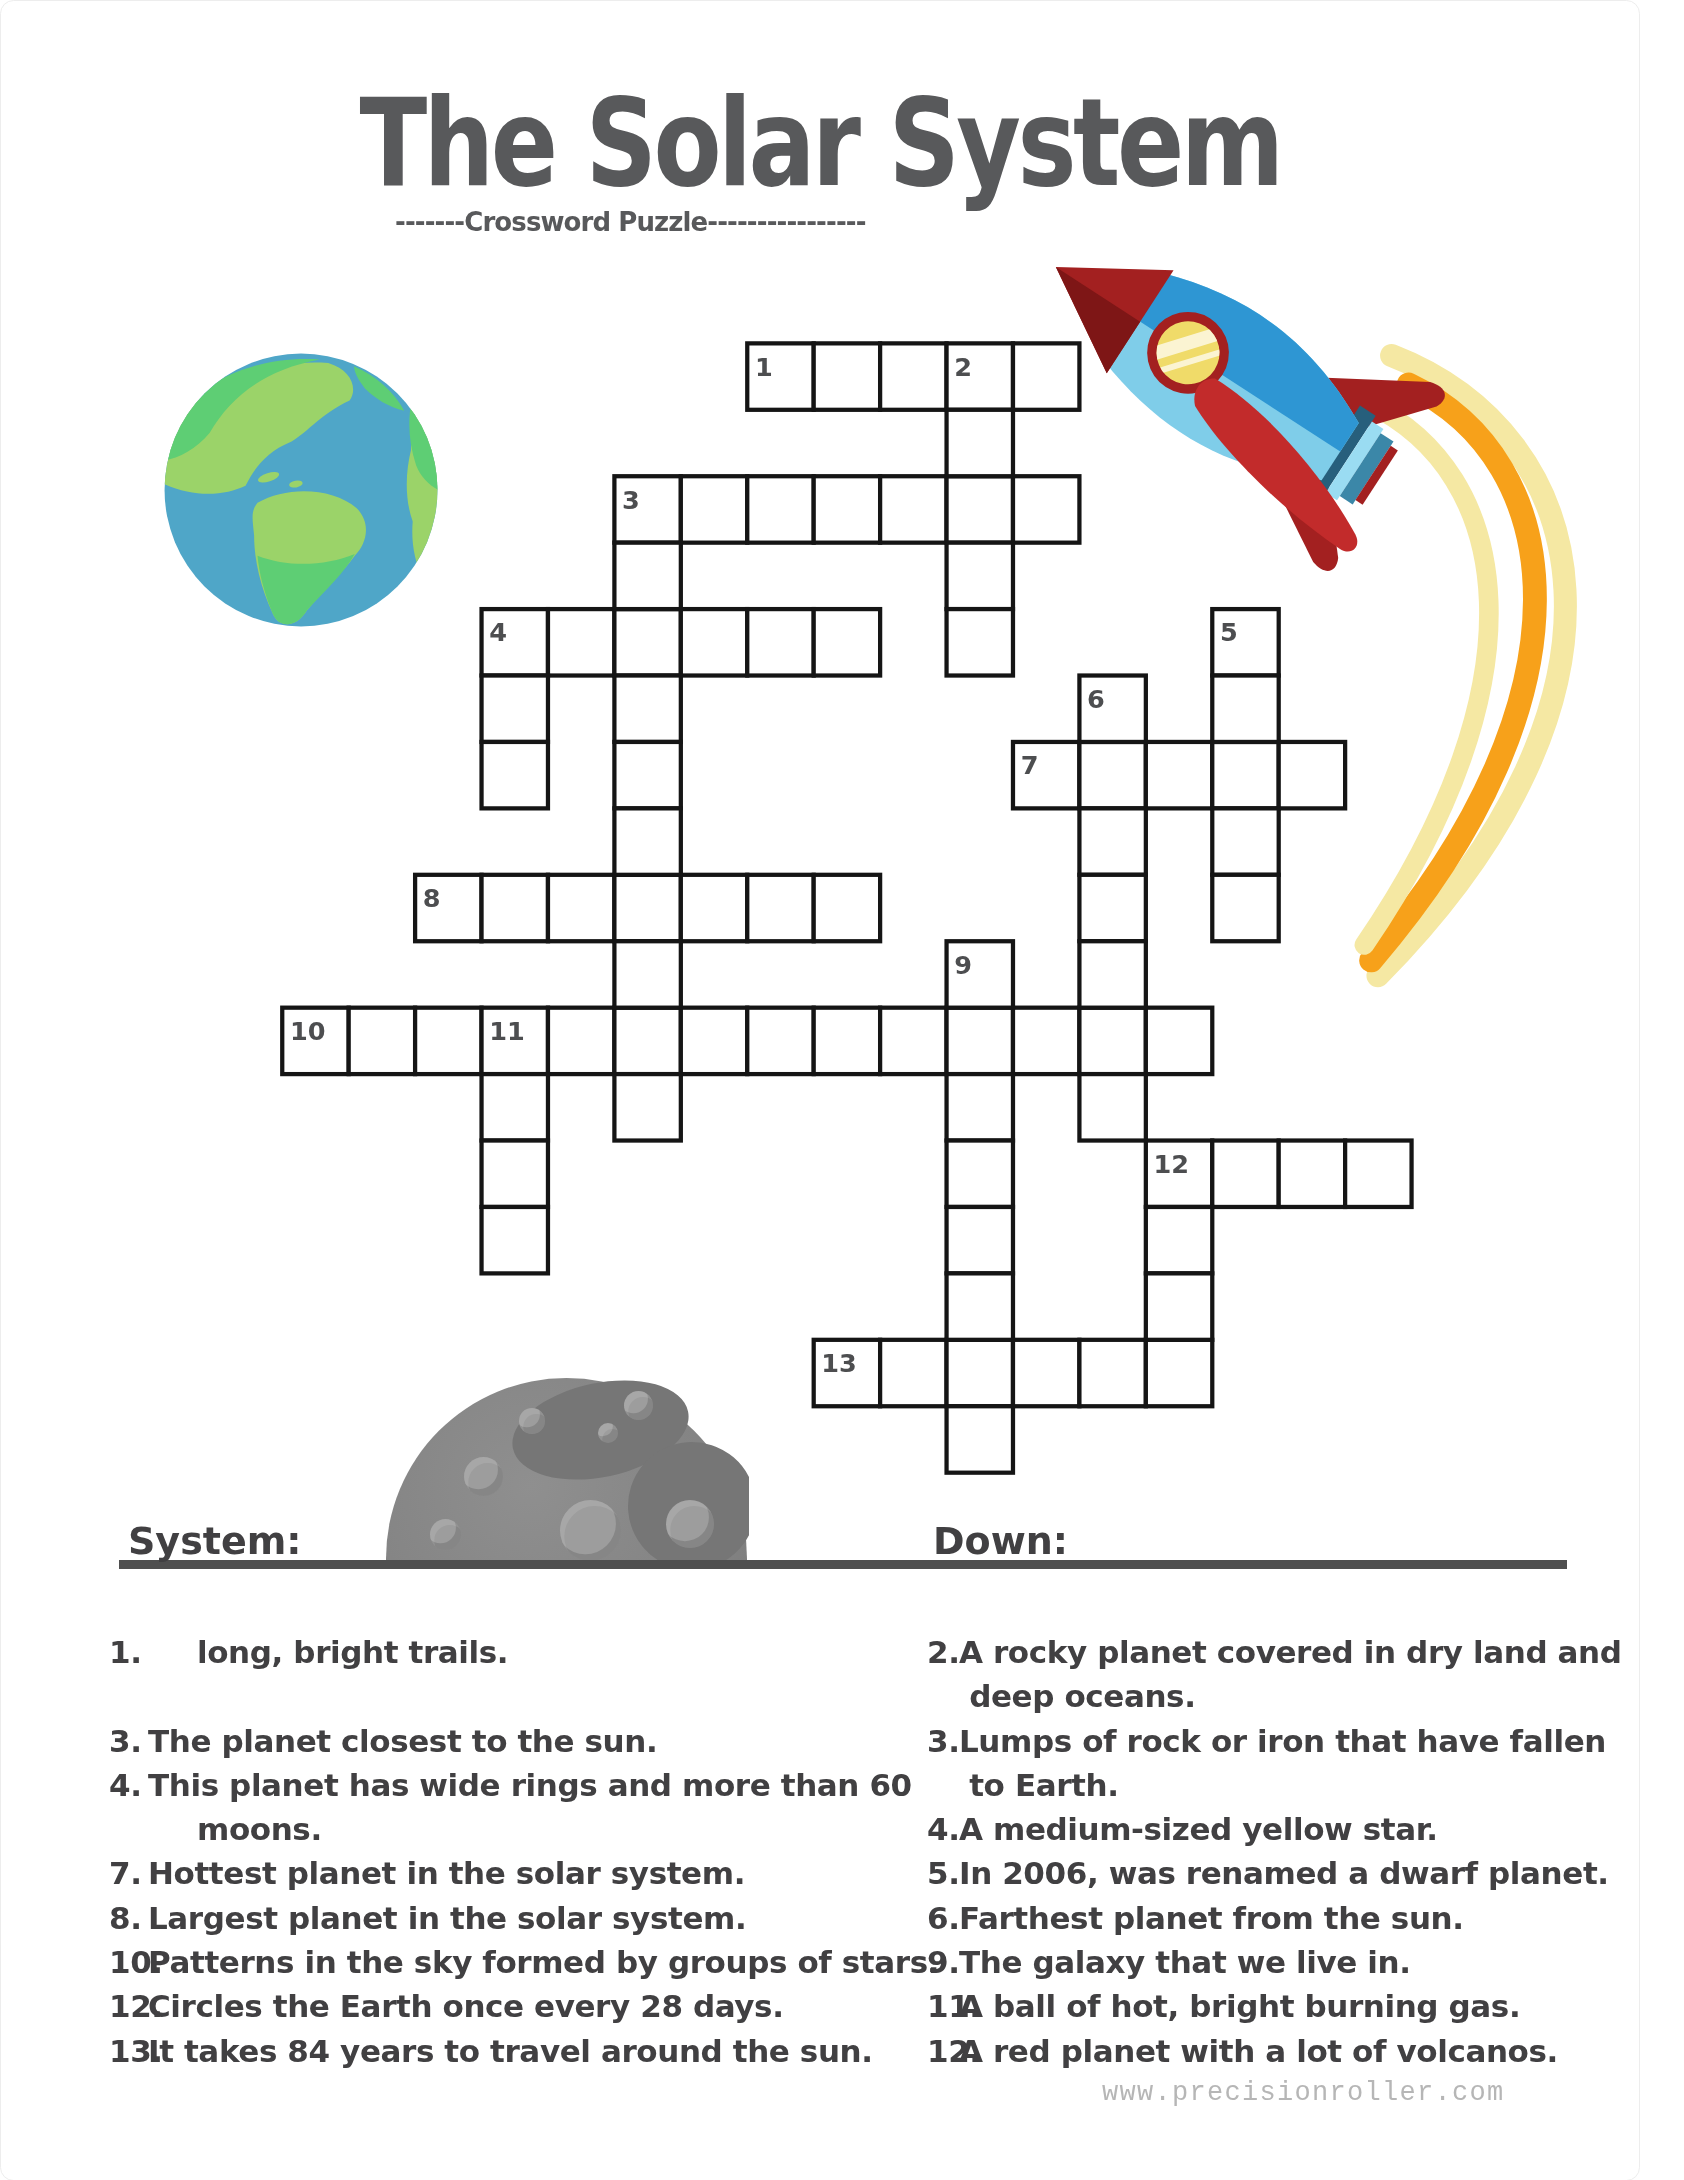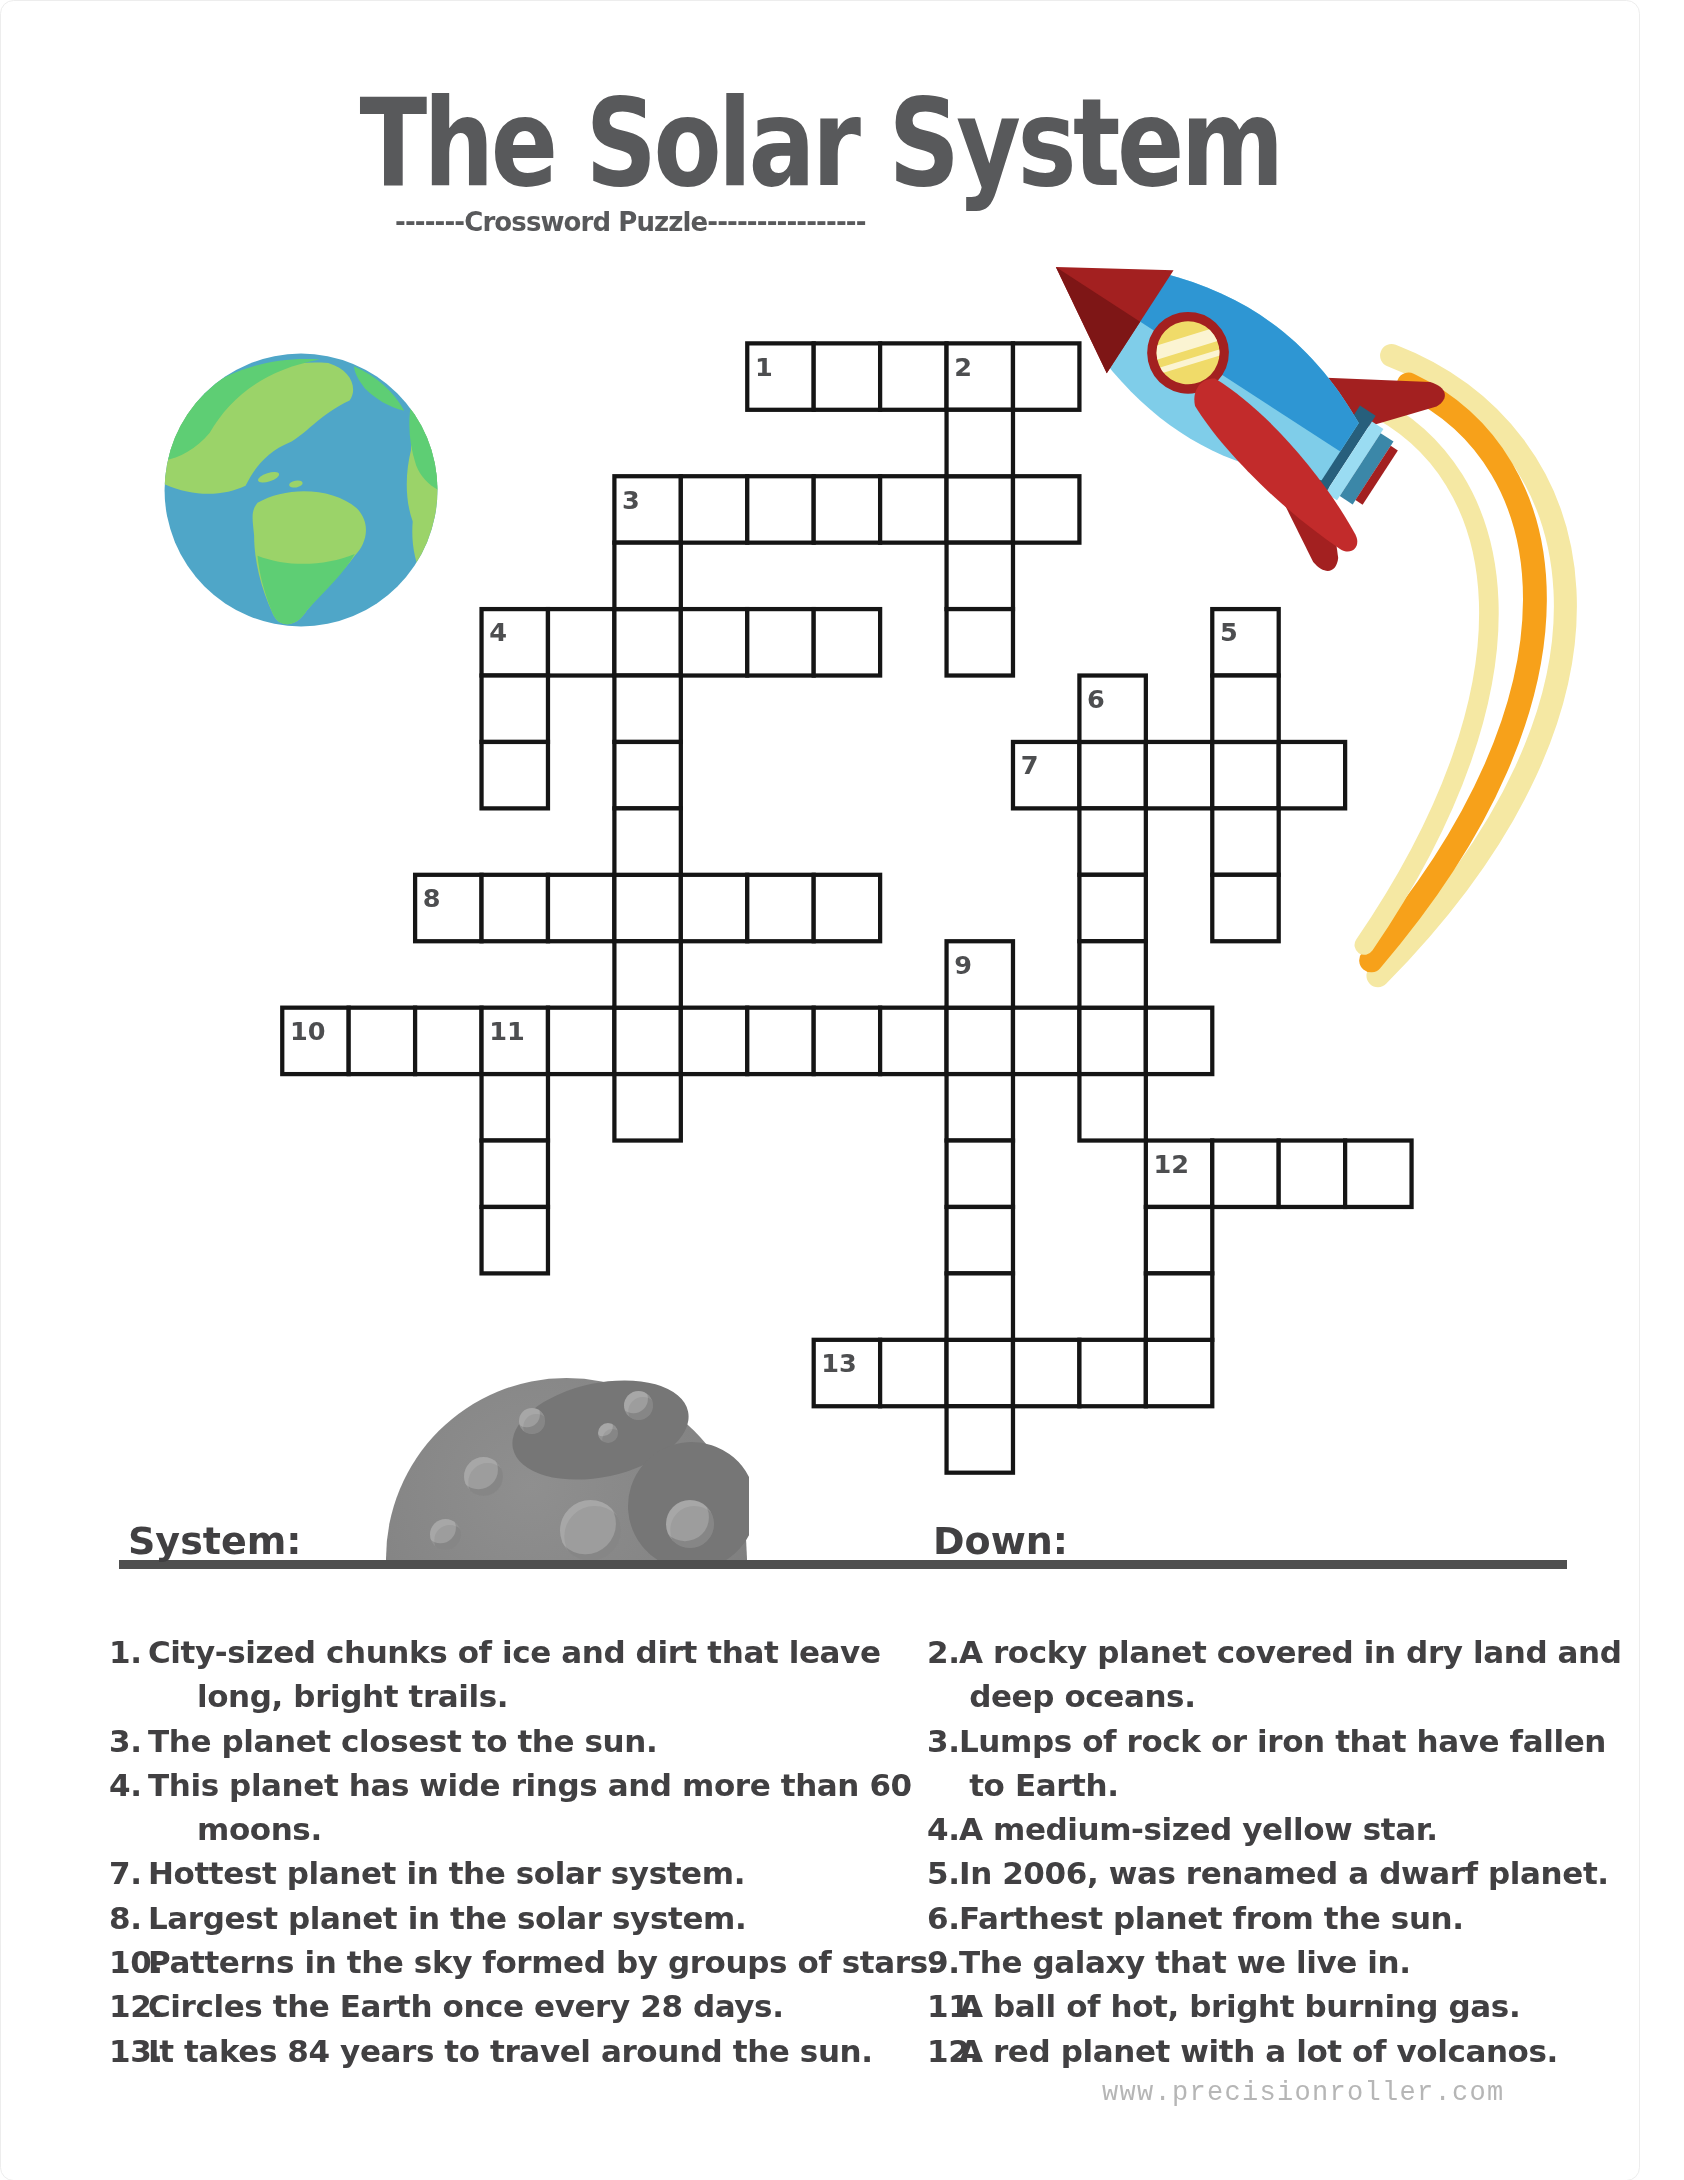--- a/index.html
+++ b/index.html
@@ -215,21 +215,20 @@
 
   <div class="divider"></div>
 
   <div class="sec-header" style="left:127px;top:1518px;">System:</div>
   <div class="sec-header" style="left:932px;top:1518px;">Down:</div>
 
   <div id="across-col" class="clues-col" style="left:108px;top:1629px;">
       <div class="clue" style="top: 0px;">
         <span class="cnum">1.</span>
         <div class="clines">
-          <div>City-sized chunks of ice and dirt that leave</div>
           <div class="cont">long, bright trails.</div>
         </div>
       </div>
       <div class="clue" style="top: 89px;">
         <span class="cnum">3.</span>
         <div class="clines">
           <div>The planet closest to the sun.</div>
         </div>
       </div>
       <div class="clue" style="top: 133px;">

